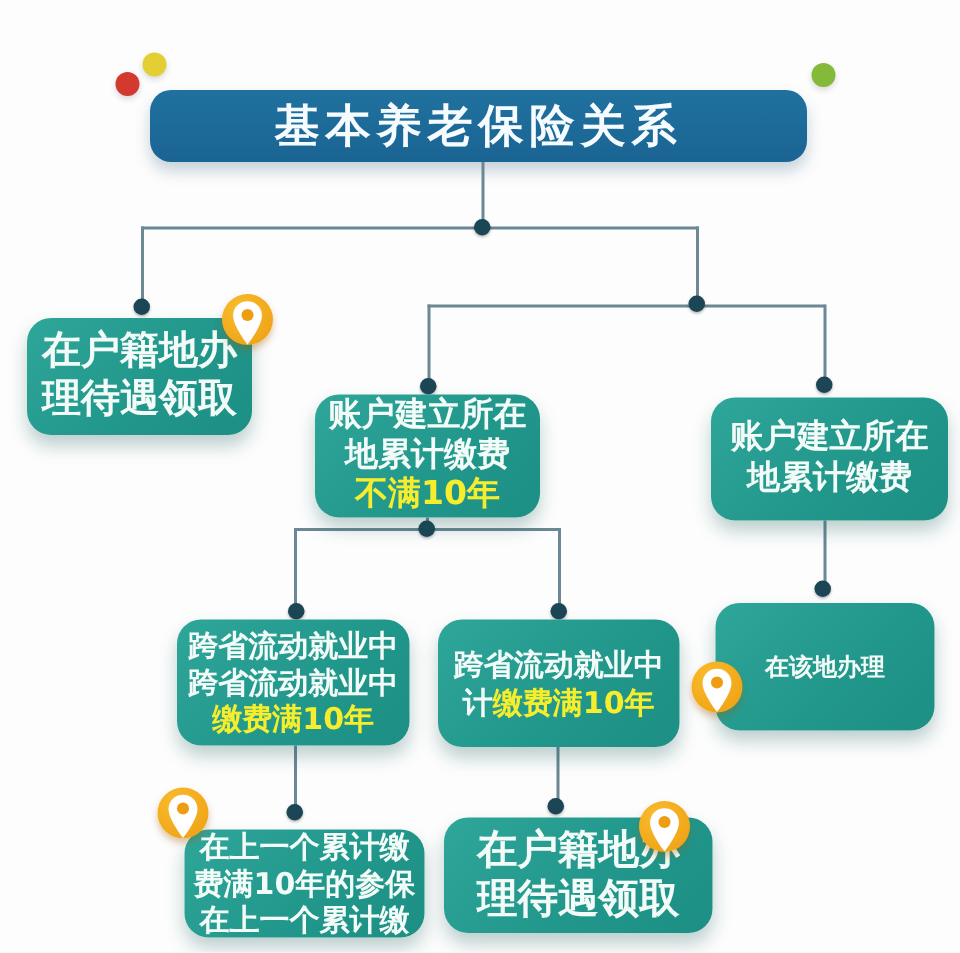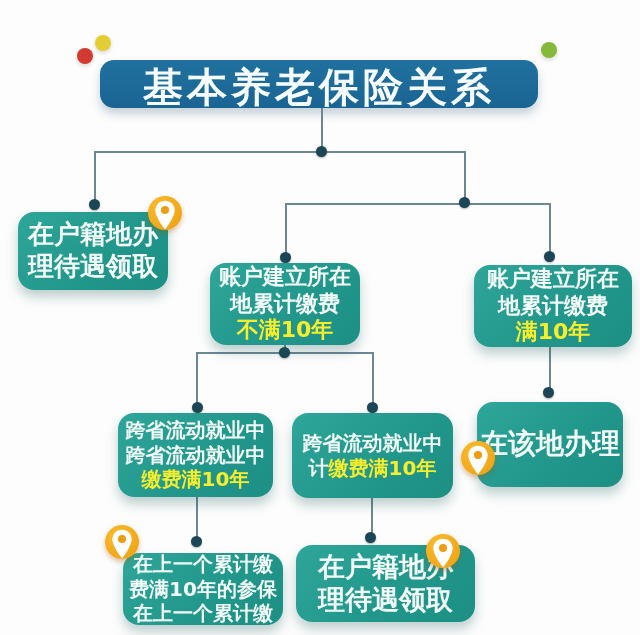--- a/index.html
+++ b/index.html
@@ -10,42 +10,42 @@
   }
   
   .deco{position:absolute;border-radius:50%;width:16px;height:16px;}
   .deco.yellow{left:95px;top:35px;background:#e3cf33;box-shadow:0 2px 4px rgba(0,0,0,.15);}
   .deco.red{left:77px;top:48px;background:#d23a30;box-shadow:0 2px 4px rgba(0,0,0,.15);}
   .deco.green{left:541px;top:42px;background:#85b93a;box-shadow:0 2px 4px rgba(0,0,0,.15);}
   
   .title-box{
     position:absolute;left:100px;top:60px;width:438px;height:48px;
     background:linear-gradient(180deg,#20719f,#1a6493);border-radius:14px;
-    display:flex;justify-content:center;
-    color:#f5fbff;font-size:40px;font-weight:bold;letter-spacing:4px;
+    display:flex;align-items:center;justify-content:center;
+    color:#f5fbff;font-size:30px;font-weight:bold;letter-spacing:4px;
     box-shadow:0 6px 10px rgba(30,80,110,.25);
   }
   
   .hline,.vline{position:absolute;background:#6b8894;}
   .hline{height:2px;}
   .vline{width:2px;}
   .jdot{position:absolute;width:11px;height:11px;border-radius:50%;background:#1c4555;box-shadow:0 1px 2px rgba(0,0,0,.3);}
   
   .node{
     position:absolute;border-radius:16px;
     background:linear-gradient(135deg,#2fa69a 0%,#21968a 60%,#1d8f84 100%);
     display:flex;flex-direction:column;align-items:center;justify-content:center;
     color:#f2fbf7;font-weight:bold;text-align:center;line-height:1.22;
     box-shadow:0 7px 12px rgba(20,90,85,.28);
   }
   .node .hl{color:#f6ee2d;}
   .n1{left:18px;top:212px;width:150px;height:78px;font-size:26px;}
   .n2{left:210px;top:263px;width:150px;height:82px;font-size:22px;}
   .n3{left:474px;top:265px;width:158px;height:82px;font-size:22px;}
-  .n4{left:477px;top:402px;width:146px;height:85px;font-size:28px;}
+  .n4{left:477px;top:402px;width:146px;height:85px;font-size:16px;}
   .nL{left:118px;top:413px;width:155px;height:84px;font-size:20px;}
   .nR{left:292px;top:413px;width:161px;height:85px;font-size:20px;}
   .n5{left:123px;top:553px;width:160px;height:72px;font-size:20px;}
   .n6{left:296px;top:545px;width:179px;height:77px;font-size:27px;}
   
   .pin{position:absolute;width:34px;height:34px;z-index:5;}
   .pin .badge{
     position:absolute;left:0;top:0;width:34px;height:34px;border-radius:50%;
     background:radial-gradient(circle at 35% 30%,#f9bc2c,#ee9d12);
     box-shadow:0 3px 5px rgba(160,90,0,.35);
@@ -99,21 +99,20 @@
 
   <div class="node n2">
     <div><span>账户建立所在</span></div>
     <div><span>地累计缴费</span></div>
     <div><span class="hl">不满10年</span></div>
   </div>
 
   <div class="node n3">
     <div><span>账户建立所在</span></div>
     <div><span>地累计缴费</span></div>
-    <div><span class="hl">满10年</span></div>
   </div>
 
   <div class="node n4">
     <div><span>在该地办理</span></div>
   </div>
 
   <div class="node nL">
     <div><span>跨省流动就业中</span></div>
     <div><span>跨省流动就业中</span></div>
     <div><span class="hl">缴费满10年</span></div>

